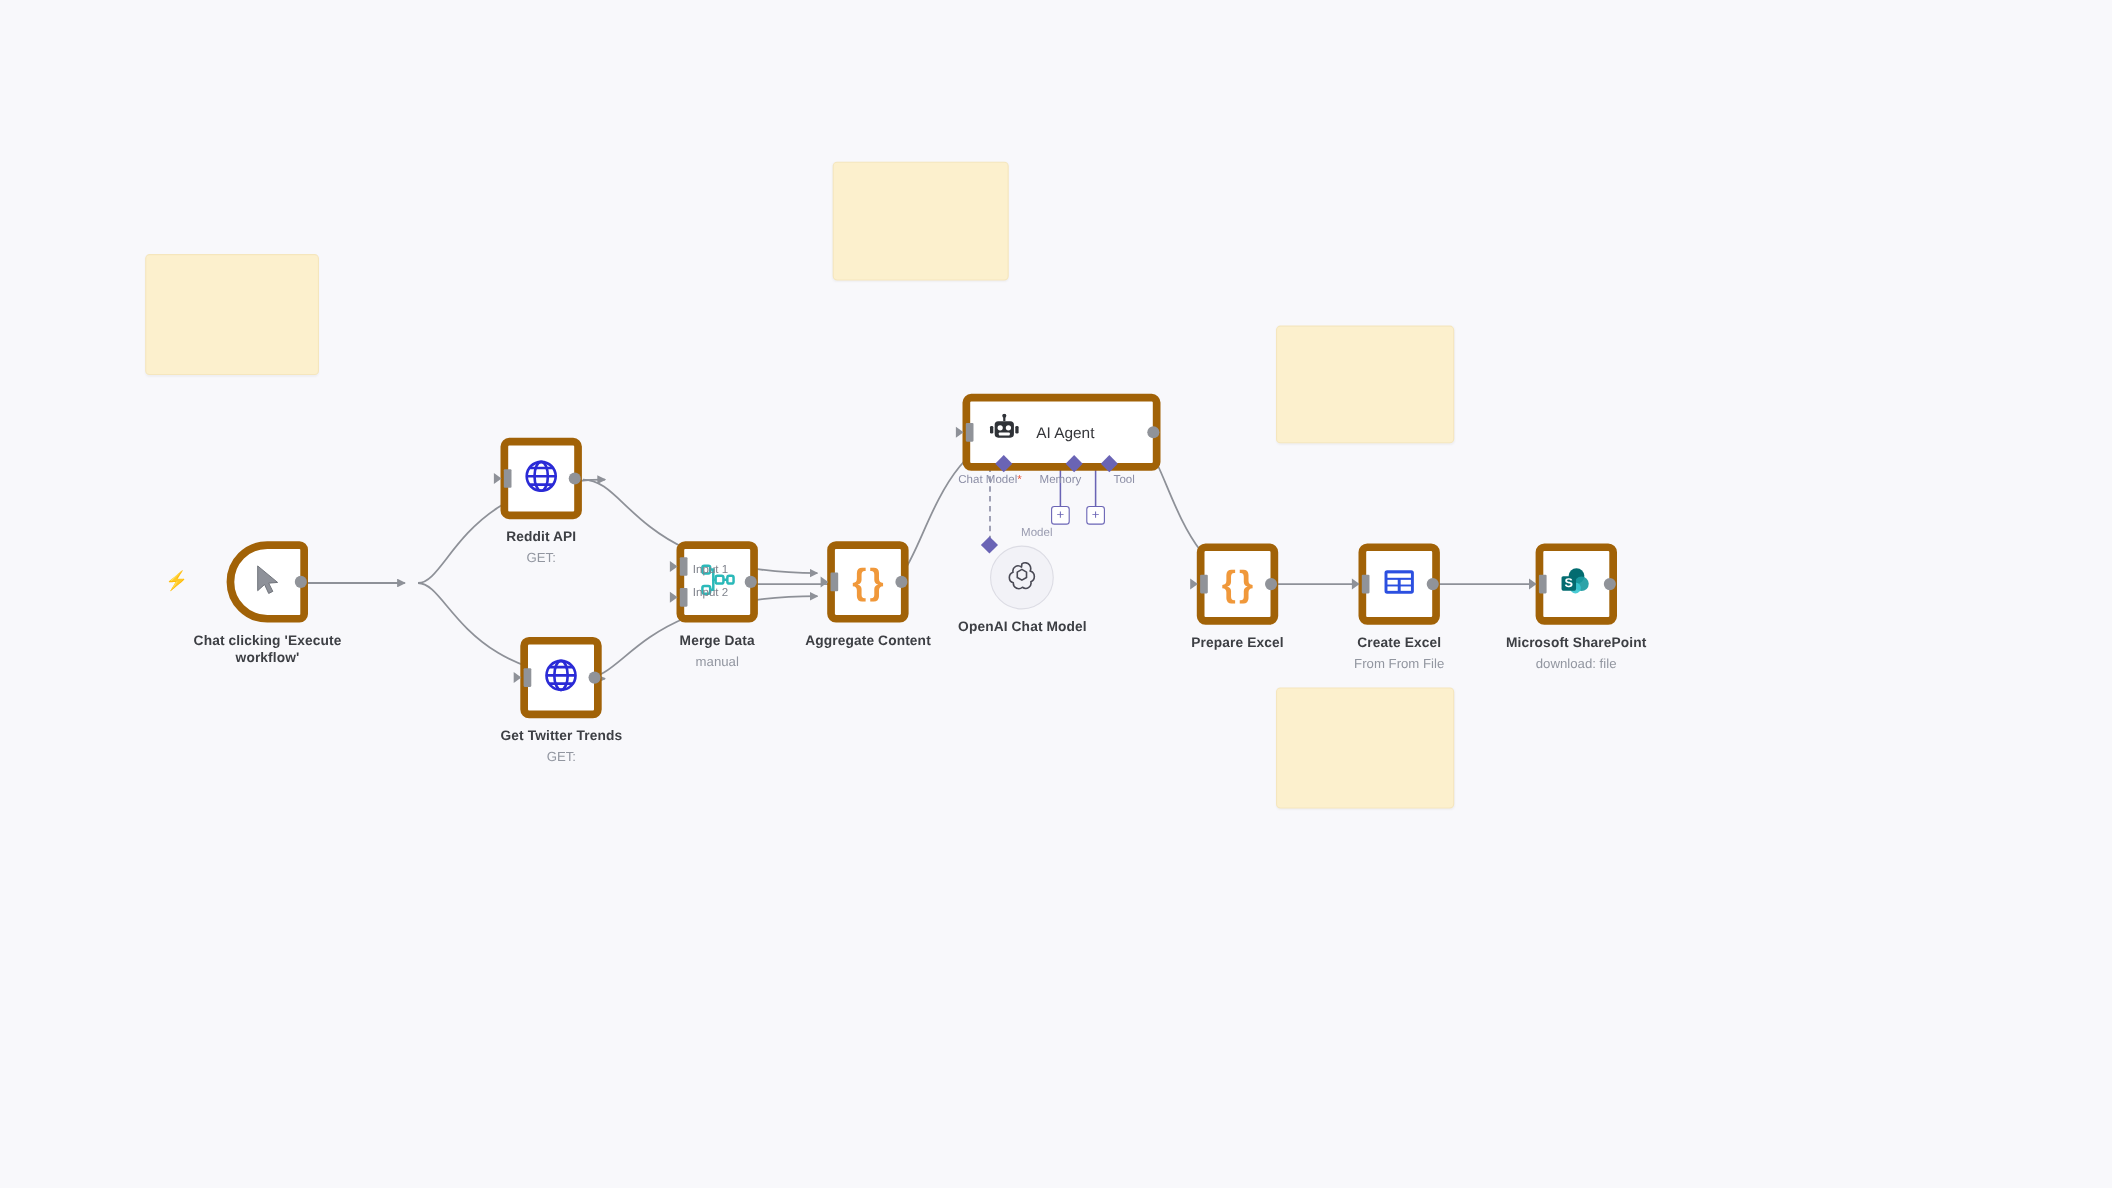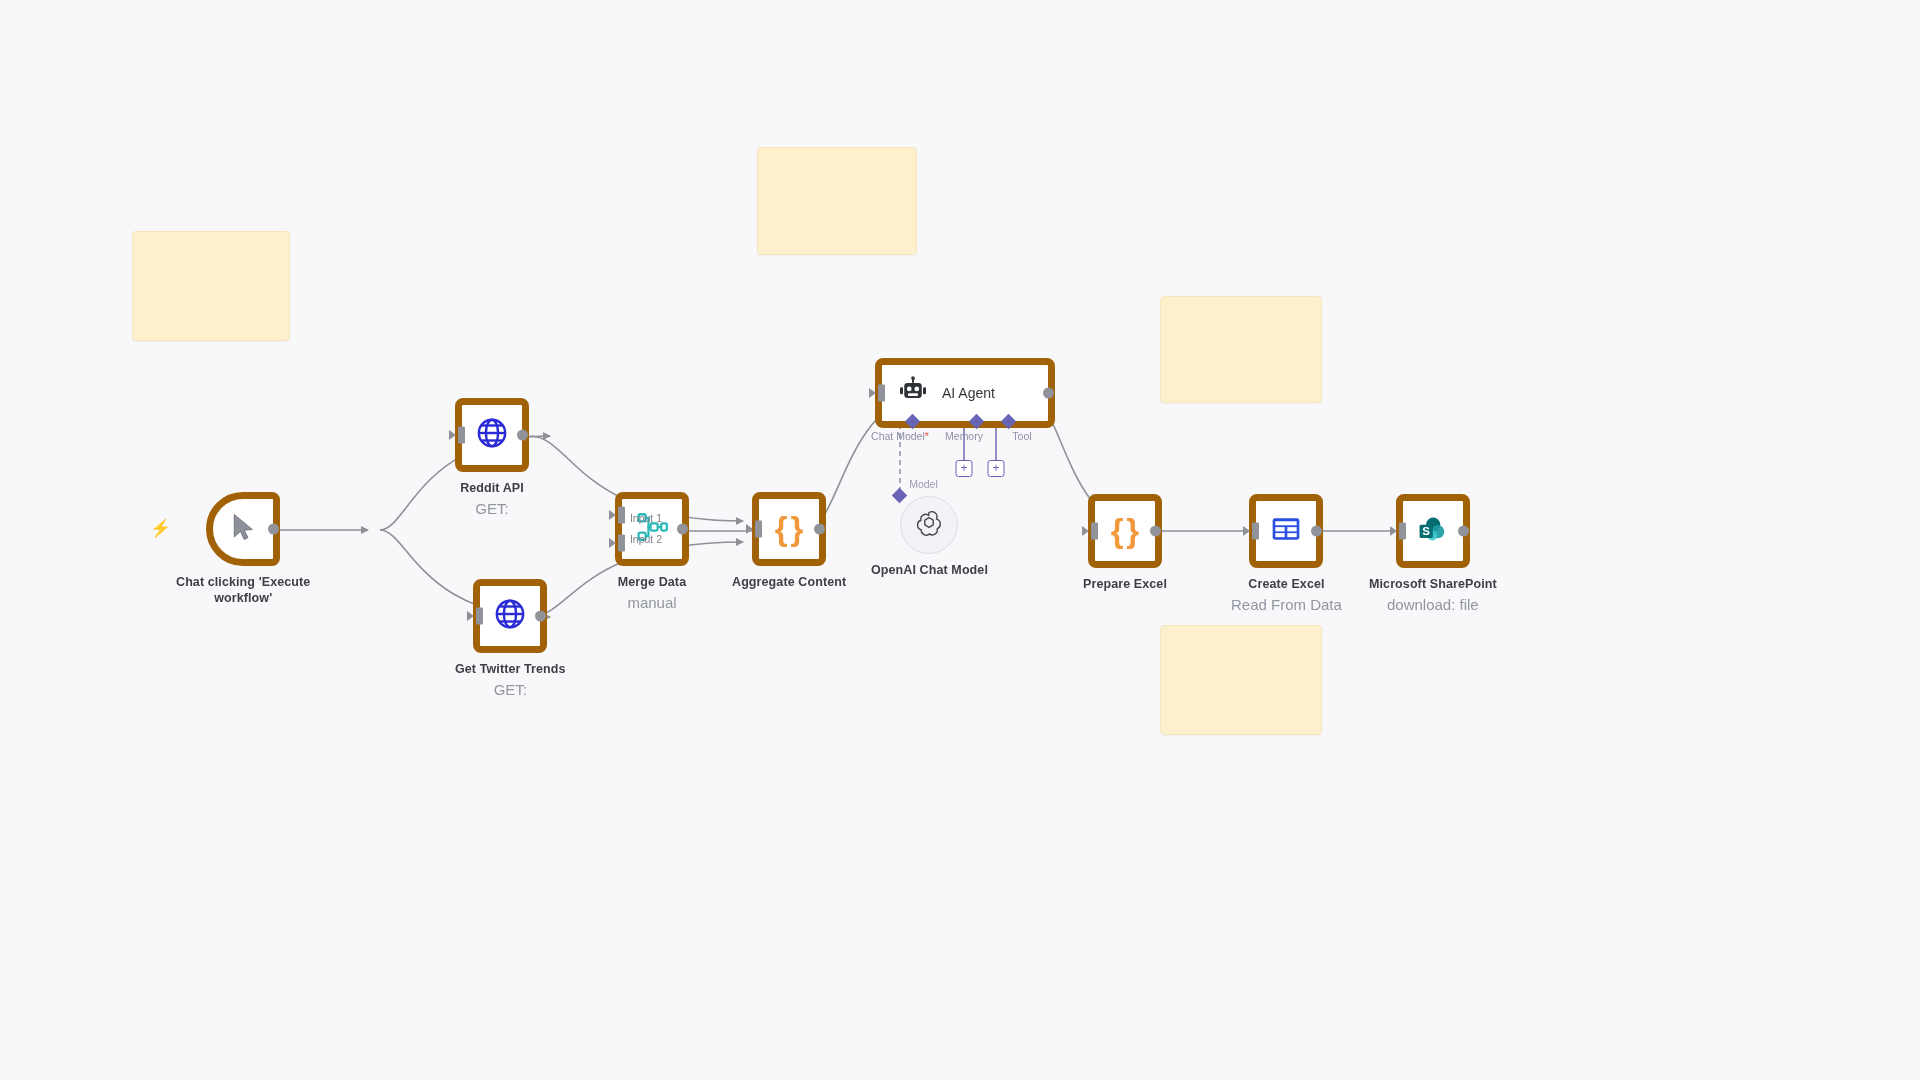--- a/index.html
+++ b/index.html
@@ -61,21 +61,21 @@
     font-size: 12.5px;
     font-weight: bold;
     color: #3d3f44;
     text-align: center;
     line-height: 1.25;
     white-space: pre-line;
     letter-spacing: .1px;
   }
   .node-sub {
     margin-top: 3px;
-    font-size: 15px;
+    font-size: 12px;
     color: #9296a0;
     text-align: center;
   }
   .inline-title {
     font-size: 14px;
     color: #35363a;
     font-weight: normal;
   }
   
   .node-circle {
@@ -331,21 +331,21 @@
     </div>
   </div>
 
   <span class="sub-label" style="left:900px; top:430px;"><span>Chat Model</span><span class="req">*</span></span>
   <span class="sub-label" style="left:964px; top:430px;">Memory</span>
   <span class="sub-label" style="left:996px; top:430px;margin-left:26px;">Tool</span>
 
   <span class="plus-btn" style="left:964px; top:460px;">+</span>
   <span class="plus-btn" style="left:996px; top:460px;">+</span>
 
-  <span class="model-label" style="left:908px; top:478px;padding-left:31px;">Model</span>
+  <span class="model-label" style="left:927px; top:478px;padding-left:31px;">Model</span>
 
   <div class="node" style="left:871px; top:496px;">
     <div class="node-circle">
       <span class="diamond-small" style="top:-6px; left:23px;"></span>
       <span>
         <svg width="28" height="28" viewBox="0 0 24 24" fill="none" stroke="#4a4a55" stroke-width="1.25" stroke-linejoin="round">
           <path d="M12 3.1 c1.9-1.4 4.6-1 6 .9 1 1.4 1.1 3.2 .4 4.7
                    1.9 .5 3.3 2.2 3.3 4.2 0 1.8-1.1 3.4-2.7 4.1
                    .4 1.6-.2 3.4-1.6 4.4-1.5 1.1-3.5 1-5-.1
                    -1.3 1.2-3.2 1.5-4.8 .6-1.5-.8-2.4-2.4-2.3-4.1
@@ -380,21 +380,21 @@
           <rect x="4" y="6.2" width="16" height="3" fill="#ffffff"></rect>
           <rect x="4" y="10.6" width="7" height="3.2" fill="#ffffff"></rect>
           <rect x="13" y="10.6" width="7" height="3.2" fill="#ffffff"></rect>
           <rect x="4" y="15.1" width="7" height="3" fill="#ffffff"></rect>
           <rect x="13" y="15.1" width="7" height="3" fill="#ffffff"></rect>
         </svg>
       </span>
       <span class="port-out"></span>
     </div>
     <div class="node-title">Create Excel</div>
-    <div class="node-sub">Read From Data</div>
+    <div class="node-sub">From From File</div>
   </div>
 
   <div class="node" style="left:1369px; top:494px;">
     <div class="node-box">
       <span class="arrow-in"></span>
       <span class="port-in"></span>
       <span>
         <svg width="33" height="33" viewBox="0 0 24 24">
           <circle cx="12.5" cy="8.5" r="5.2" fill="#036c70"></circle>
           <circle cx="15.8" cy="13.6" r="4.8" fill="#1a9ba1" opacity="0.92"></circle>

